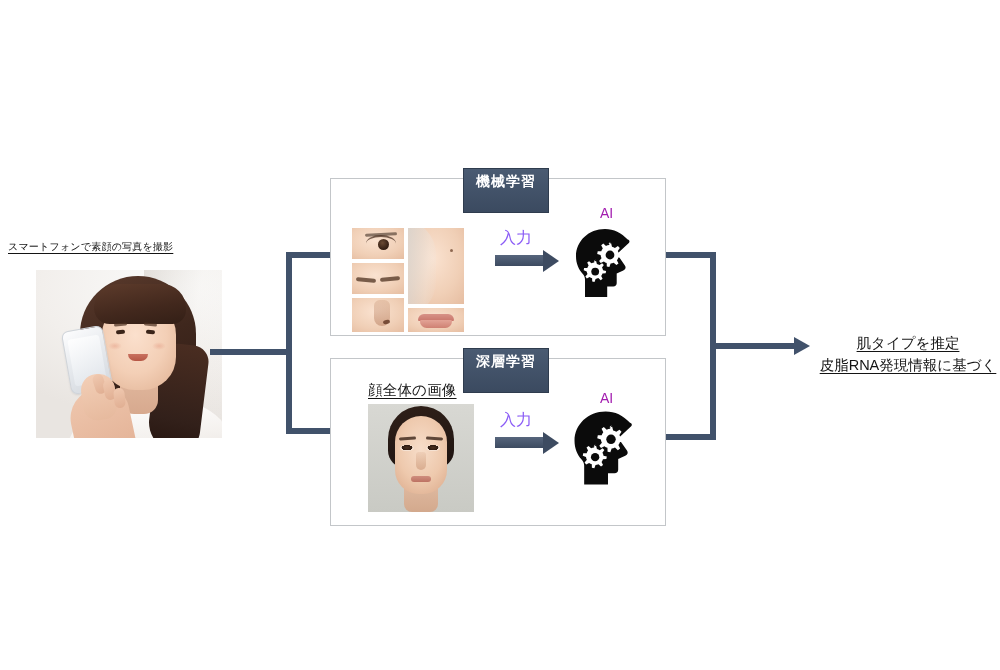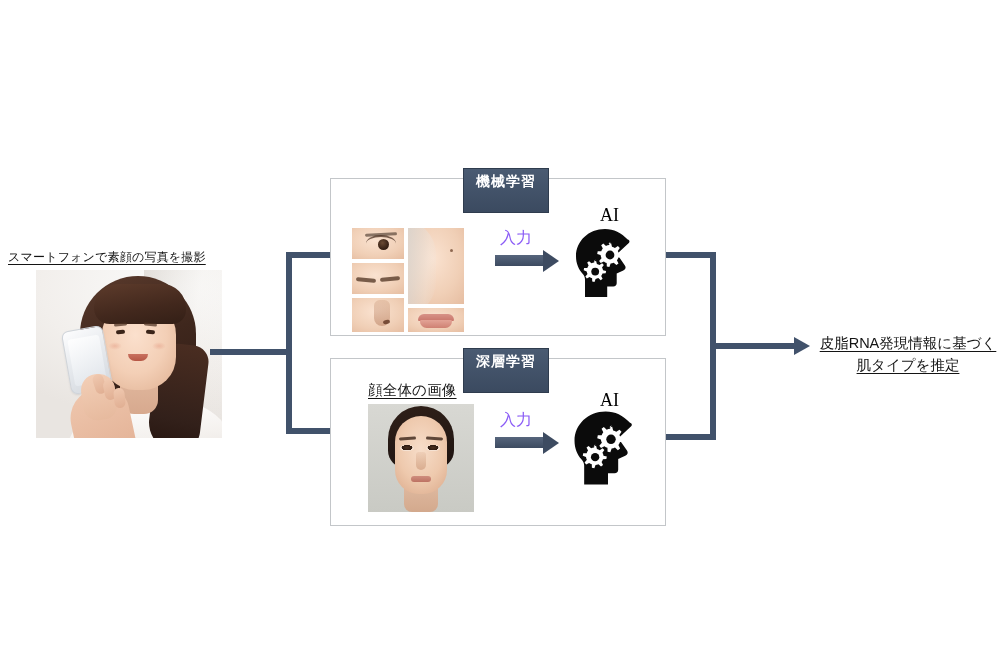--- a/index.html
+++ b/index.html
@@ -32,22 +32,21 @@
     text-decoration: underline;
     text-underline-offset: 3px;
     text-decoration-thickness: 1px;
     white-space: nowrap;
   }
 
   
   #capture-caption {
     left: 8px;
     top: 240px;
-    font-size: 12px;
-    margin-top: 9px;
+    font-size: 10px;
   }
   #capture-photo {
     left: 36px;
     top: 270px;
     width: 186px;
     height: 168px;
     overflow: hidden;
     background: #f4f2f0;
   }
 
@@ -318,23 +317,23 @@
     position: absolute;
     width: 0; height: 0;
     border-top: 11px solid transparent;
     border-bottom: 11px solid transparent;
     border-left: 16px solid #3d4b61;
   }
 
   
   .ai-label {
     position: absolute;
-    font-size: 18px;
-    font-family: Liberation Serif, serif;
-    color: #000000;
+    font-size: 14px;
+    font-family: Liberation Sans, sans-serif;
+    color: #a21caf;
     white-space: nowrap;
   }
   .ai-icon { position: absolute; }
 
   
   #result-text {
     position: absolute;
     left: 818px;
     top: 332px;
     width: 180px;
@@ -500,17 +499,17 @@
 
     <div class="conn-line" style="left:710px; top:252px; width:6px; height:188px;"></div>
 
     <div class="conn-line" style="left:710px; top:343px; width:86px; height:6px;"></div>
     <div class="abs" style="left:794px; top:337px; width:0; height:0;
          border-top:9px solid transparent; border-bottom:9px solid transparent;
          border-left:16px solid #41526b;"></div>
   </div>
 
   <div id="result-text">
+    <span class="line nosel">肌タイプを推定</span>
     <span class="line nosel">皮脂RNA発現情報に基づく</span>
-    <span class="line nosel">肌タイプを推定</span>
   </div>
 
 </div>
 
 </body></html>

